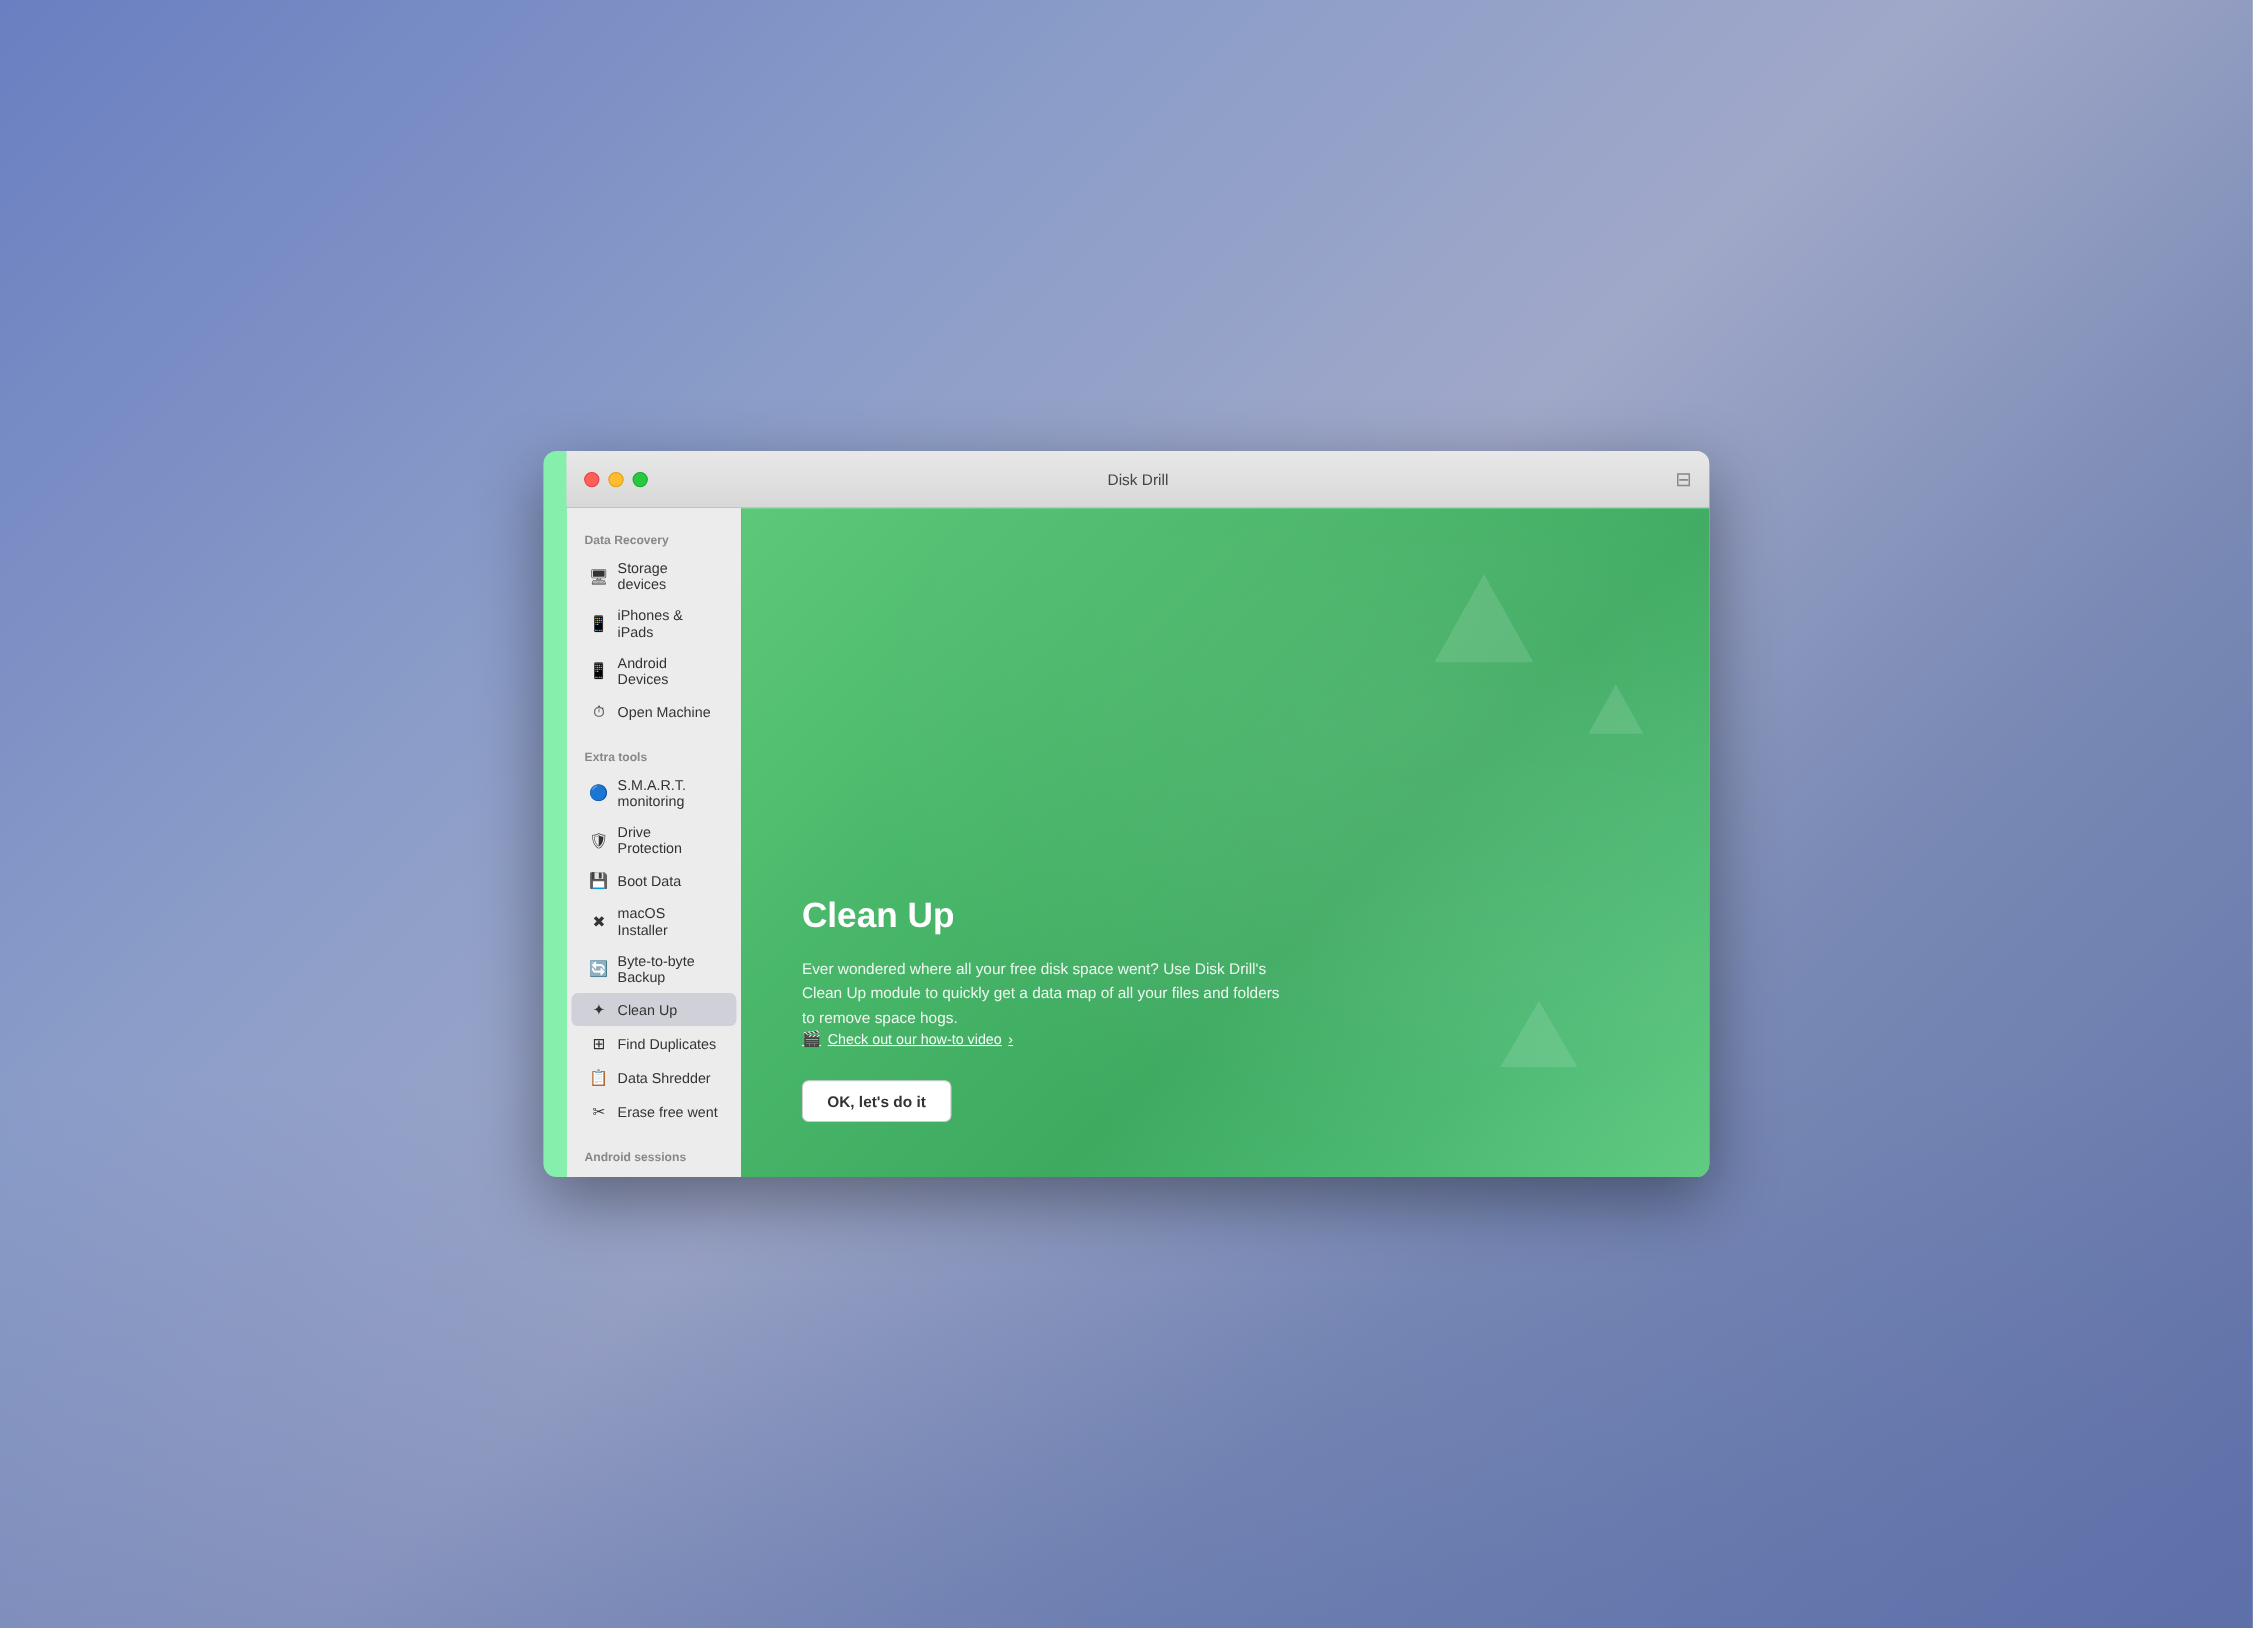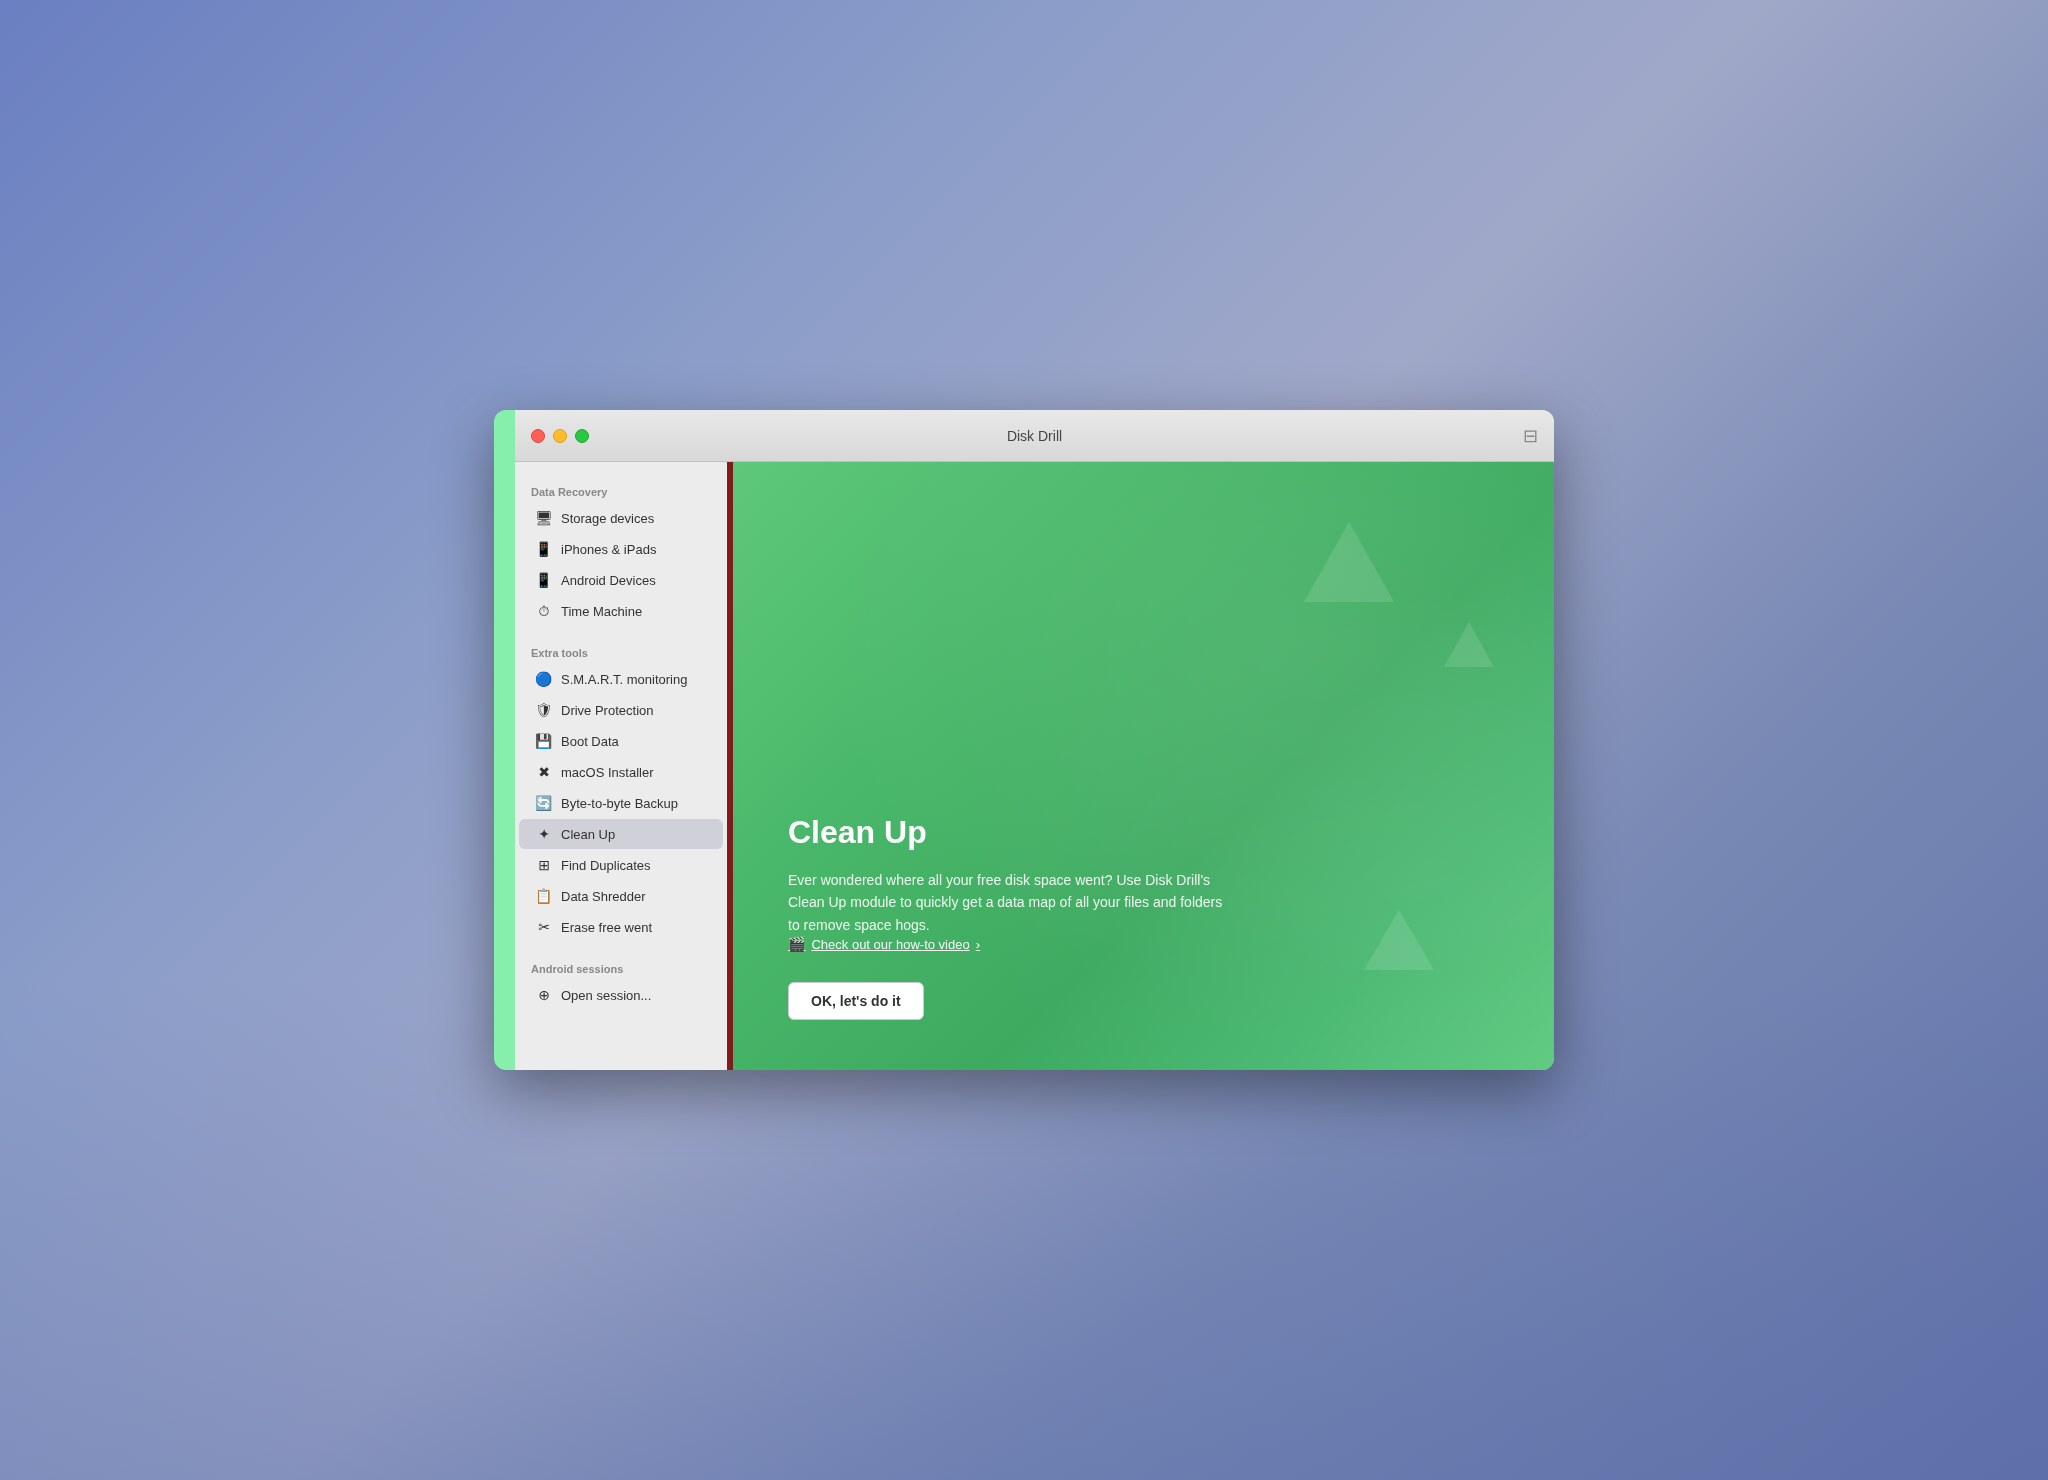--- a/index.html
+++ b/index.html
@@ -91,26 +91,26 @@
 
     
     .main-content {
       display: flex;
       flex: 1;
       overflow: hidden;
     }
 
     
     .sidebar {
-      width: 218px;
+      width: 159px;
       background: #ececec;
       padding: 16px 0;
       overflow-y: auto;
       flex-shrink: 0;
-      border-right: 6px solid #7f1d1d;
+      border-right: 1px solid #7f1d1d;
     }
 
     .sidebar-section-label {
       font-size: 11px;
       color: #888;
       font-weight: 600;
       padding: 8px 16px 4px 16px;
       text-transform: none;
       letter-spacing: 0;
     }
@@ -281,21 +281,21 @@
         <span>iPhones &amp; iPads</span>
       </div>
 
       <div class="sidebar-item">
         <span class="sidebar-icon">📱</span>
         <span>Android Devices</span>
       </div>
 
       <div class="sidebar-item">
         <span class="sidebar-icon">⏱</span>
-        <span>Time Machine</span>
+        <span>Open Machine</span>
       </div>
 
       <div class="sidebar-separator"></div>
 
       <div class="sidebar-section-label">Extra tools</div>
 
       <div class="sidebar-item">
         <span class="sidebar-icon">🔵</span>
         <span>S.M.A.R.T. monitoring</span>
       </div>

